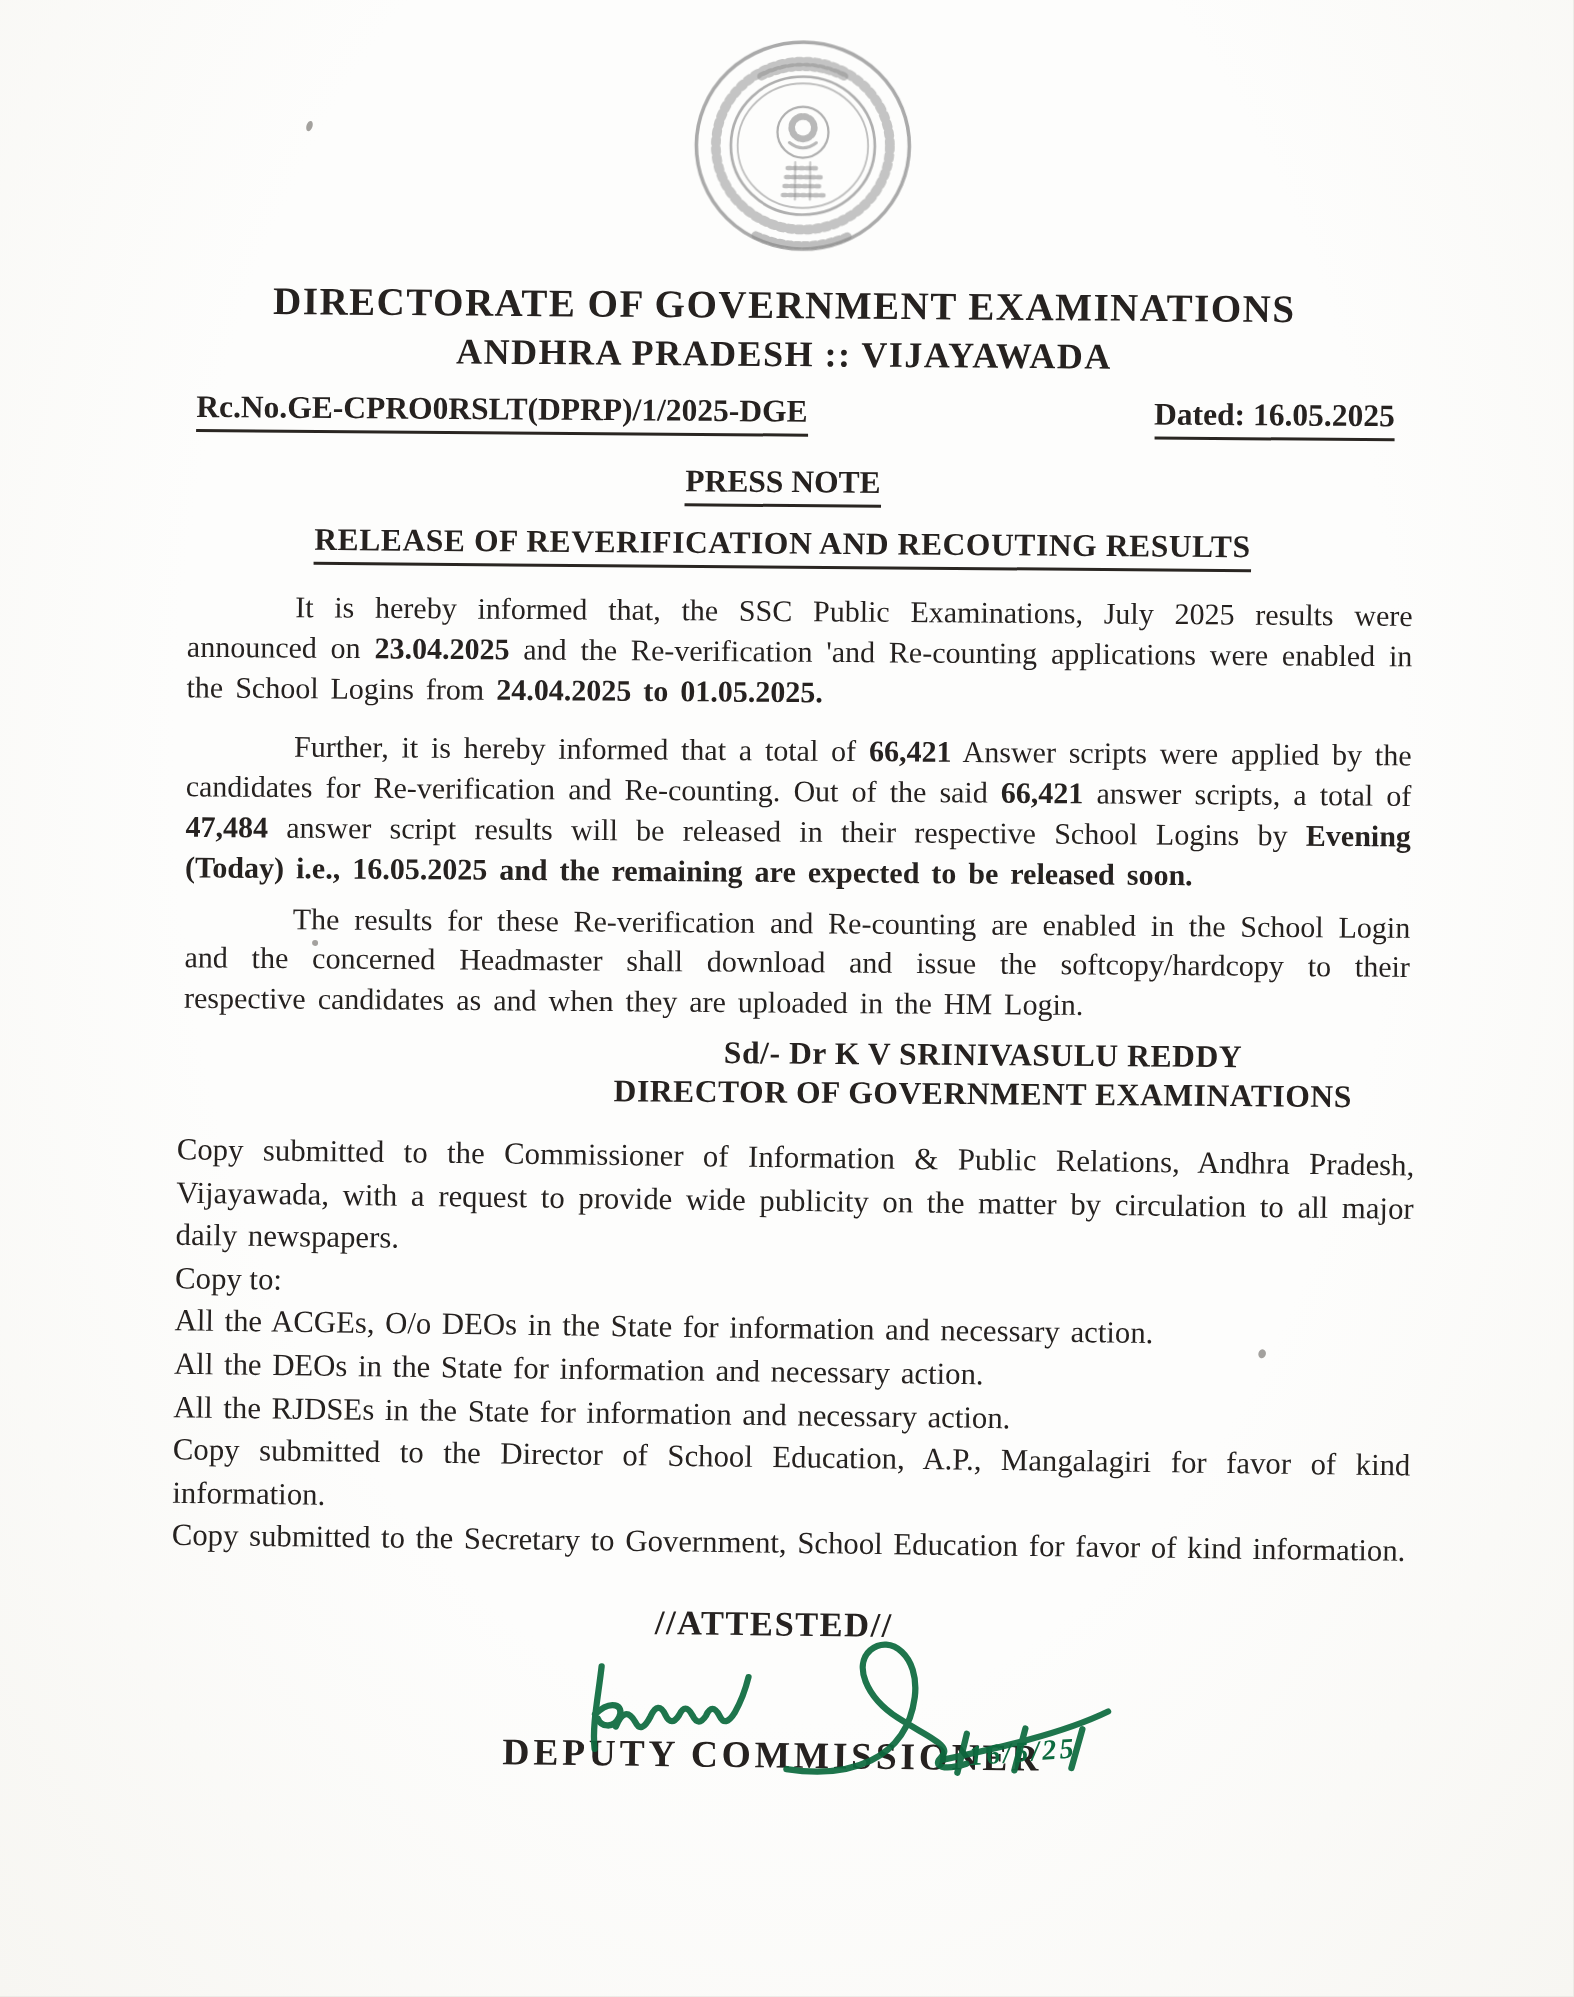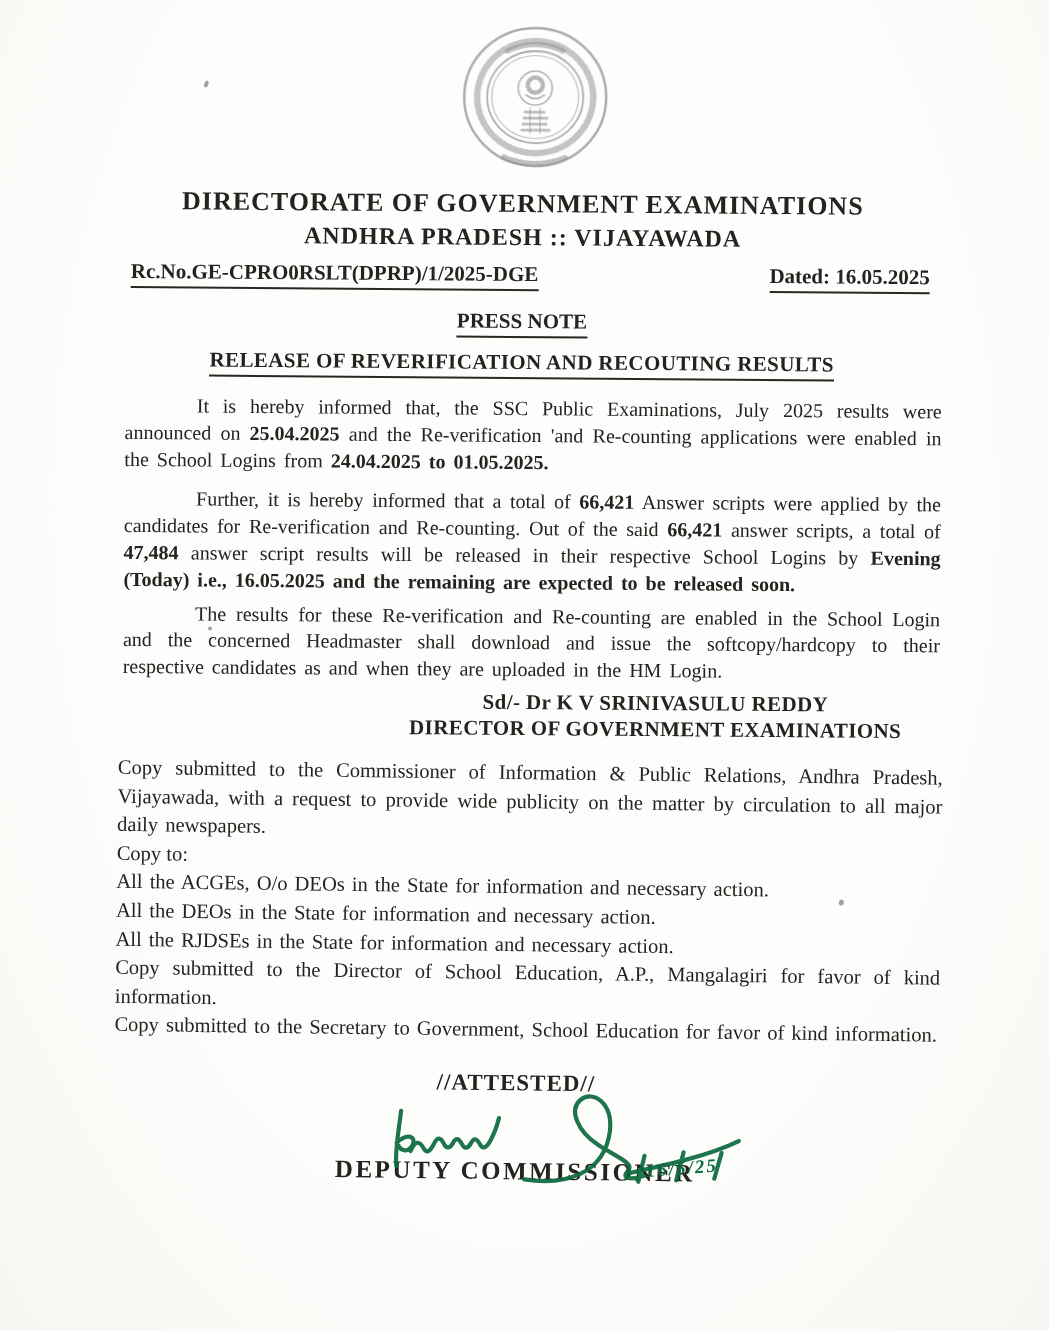--- a/index.html
+++ b/index.html
@@ -104,21 +104,21 @@
       <span class="uline">Dated: 16.05.2025</span>
     </div>
 
     <div class="center-head pressnote">
       <span class="uline">PRESS NOTE</span>
     </div>
     <div class="center-head subject">
       <span class="uline">RELEASE OF REVERIFICATION AND RECOUTING RESULTS</span>
     </div>
 
-    <p class="para ind p1"><span>It is hereby informed that, the SSC Public Examinations, July 2025 results were announced on </span><b>25.04.2025</b><span> and the Re-verification 'and Re-counting applications were enabled in the School Logins from </span><b>24.04.2025 to 01.05.2025.</b></p>
+    <p class="para ind p1"><span>It is hereby informed that, the SSC Public Examinations, July 2025 results were announced on </span><b>23.04.2025</b><span> and the Re-verification 'and Re-counting applications were enabled in the School Logins from </span><b>24.04.2025 to 01.05.2025.</b></p>
 
     <p class="para ind p2"><span>Further, it is hereby informed that a total of </span><b>66,421</b><span> Answer scripts were applied by the candidates for Re-verification and Re-counting. Out of the said </span><b>66,421</b><span> answer scripts, a total of </span><b>47,484</b><span> answer script results will be released in their respective School Logins by </span><b>Evening (Today) i.e., 16.05.2025 and the remaining are expected to be released soon.</b></p>
 
     <p class="para ind p3"><span>The results for these Re-verification and Re-counting are enabled in the School Login and the concerned Headmaster shall download and issue the softcopy/hardcopy to their respective candidates as and when they are uploaded in the HM Login.</span></p>
 
     <div class="sigblock">
       <div>Sd/- Dr K V SRINIVASULU REDDY</div>
       <div>DIRECTOR OF GOVERNMENT EXAMINATIONS</div>
     </div>
 

